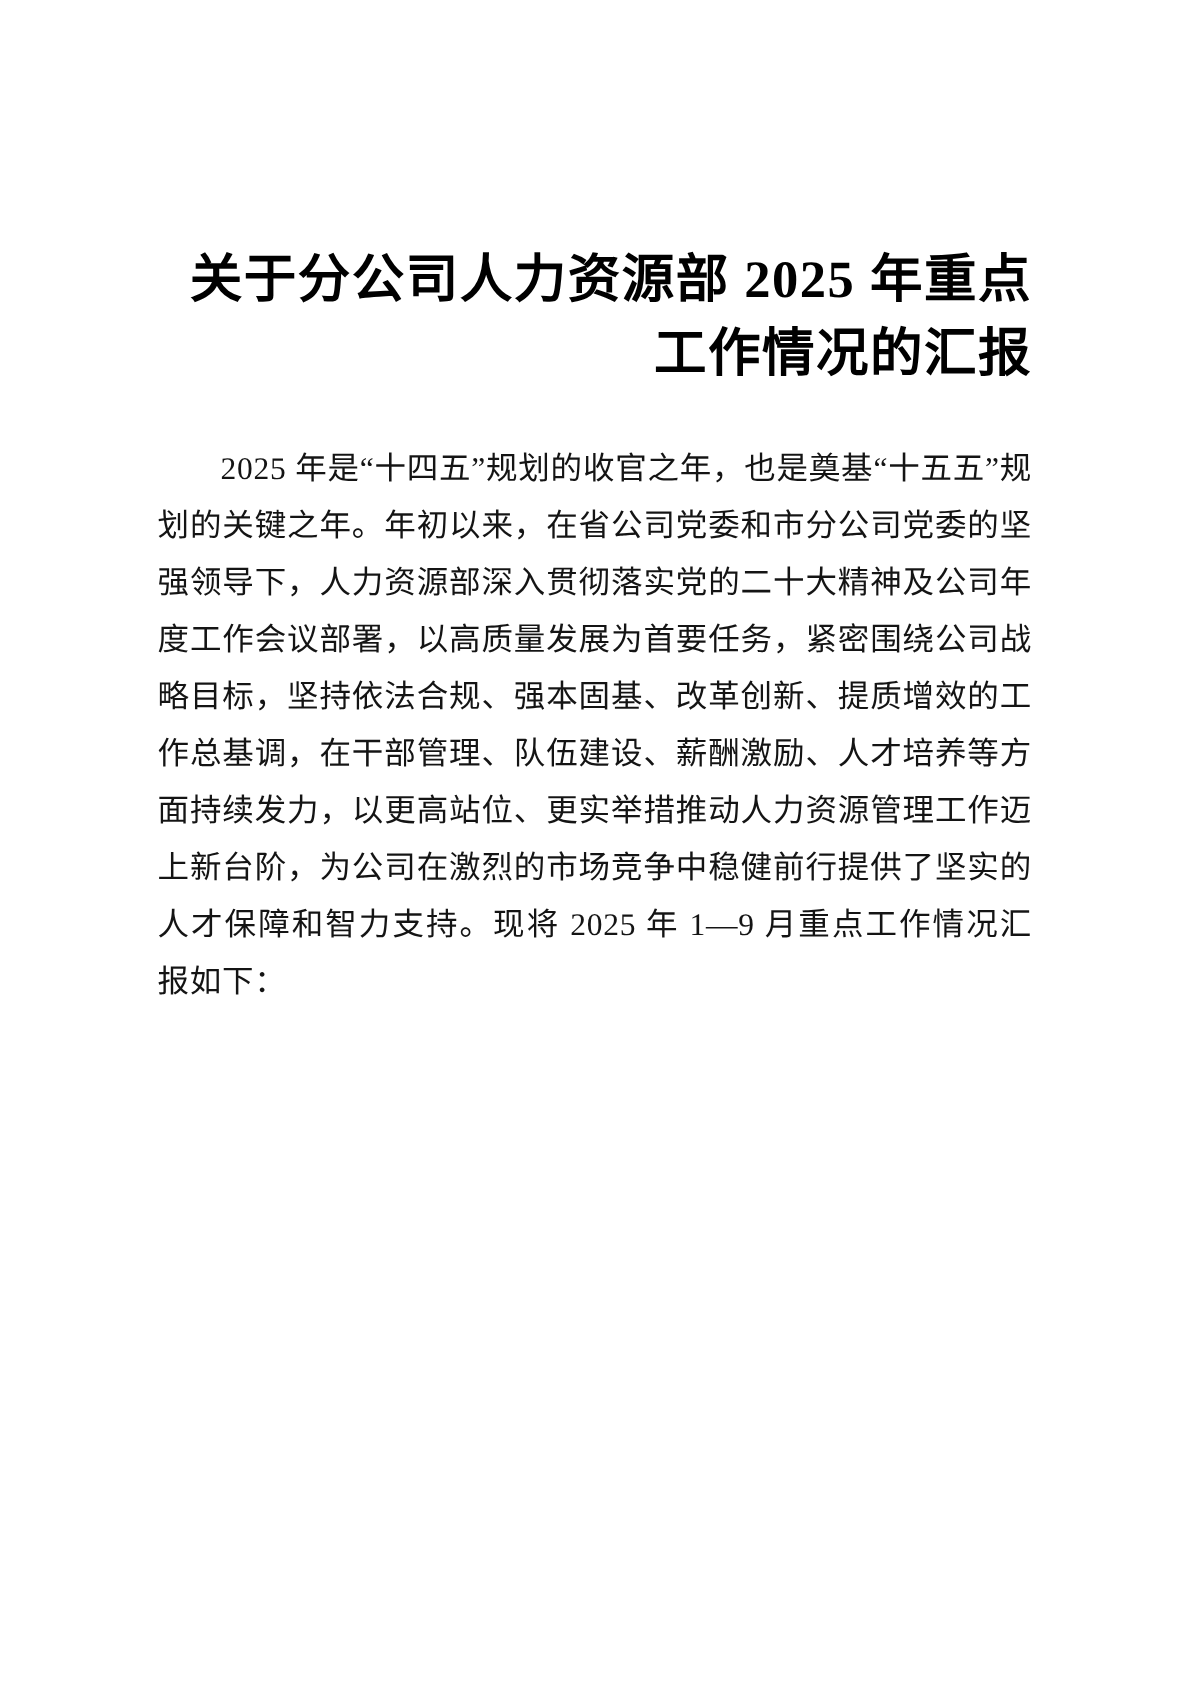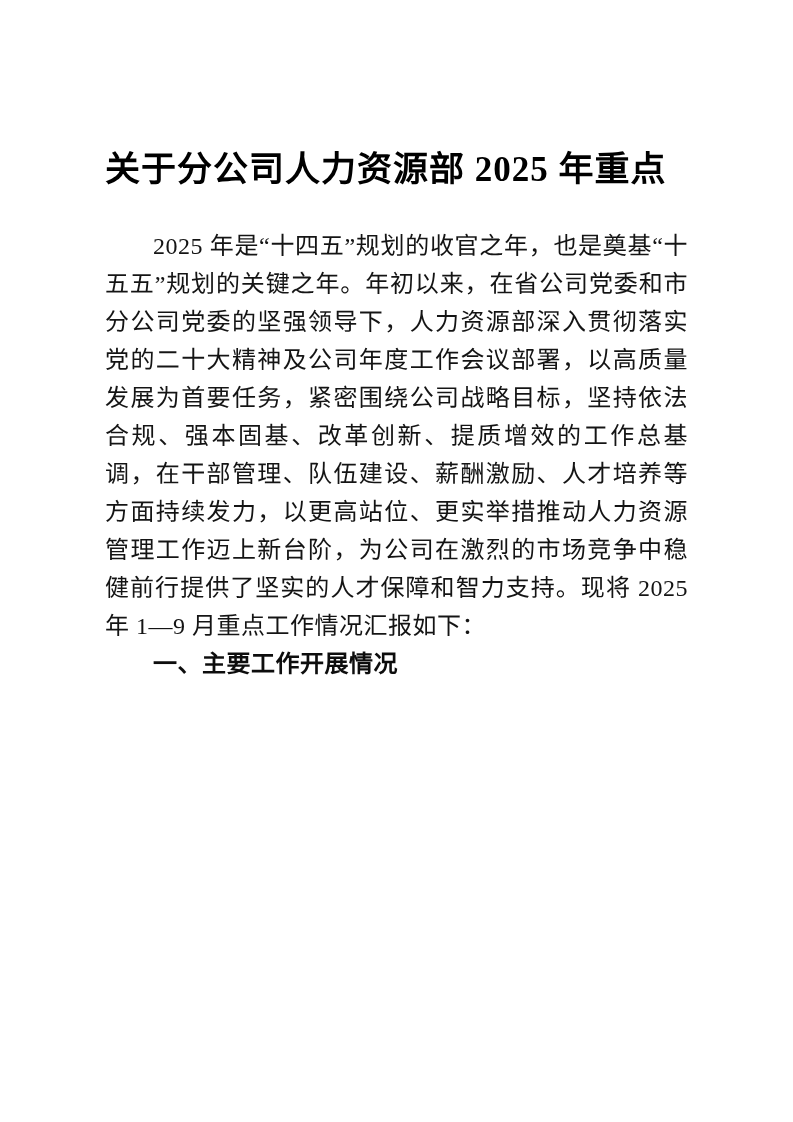--- a/index.html
+++ b/index.html
@@ -12,48 +12,47 @@
     width: 793px;
     height: 1122px;
     background: #ffffff;
     box-sizing: border-box;
     padding: 145px 105px 0 105px;
     overflow: hidden;
     color: #141414;
     font-family: "Liberation Serif", "DejaVu Serif", serif;
   }
   .doc-title {
-    margin: 0 0 33px 0;
+    margin: 17px 0 33px 0;
     font-size: 35px;
     line-height: 49px;
     font-weight: 700;
-    text-align: left;
+    text-align: right;
     color: #000000;
     letter-spacing: 1px;
   }
   .para {
     margin: 0;
-    font-size: 24px;
+    font-size: 21px;
     line-height: 38px;
     letter-spacing: 0.5px;
     text-align: justify;
     text-indent: 2em;
     color: #141414;
   }
   .section-heading {
     font-weight: 700;
     color: #0d0d0d;
   }
 </style>
 </head>
 <body>
 
 <div class="page">
 
-  <h1 class="doc-title"><span>关于分公司人力资源部 2025 年重点</span><br></h1>
+  <h1 class="doc-title"><span>关于分公司人力资源部 2025 年重点</span><br><span>工作情况的汇报</span></h1>
 
   <p class="para">2025 年是“十四五”规划的收官之年，也是奠基“十五五”规划的关键之年。年初以来，在省公司党委和市分公司党委的坚强领导下，人力资源部深入贯彻落实党的二十大精神及公司年度工作会议部署，以高质量发展为首要任务，紧密围绕公司战略目标，坚持依法合规、强本固基、改革创新、提质增效的工作总基调，在干部管理、队伍建设、薪酬激励、人才培养等方面持续发力，以更高站位、更实举措推动人力资源管理工作迈上新台阶，为公司在激烈的市场竞争中稳健前行提供了坚实的人才保障和智力支持。现将 2025 年 1—9 月重点工作情况汇报如下：</p>
 
-  <p class="para section-heading">一、主要工作开展情况</p>
 
 
 
 </div>
 
 </body></html>

